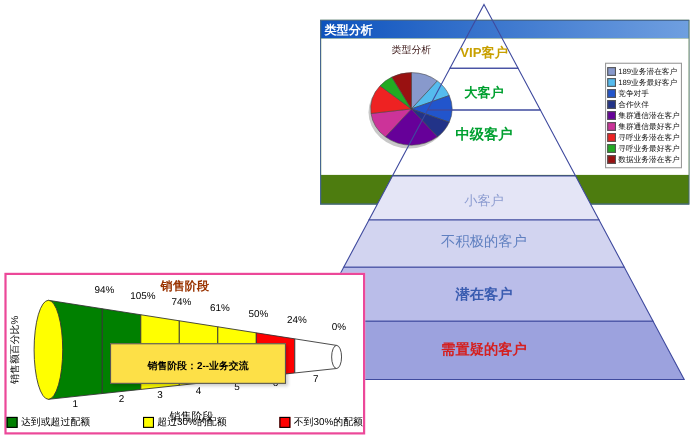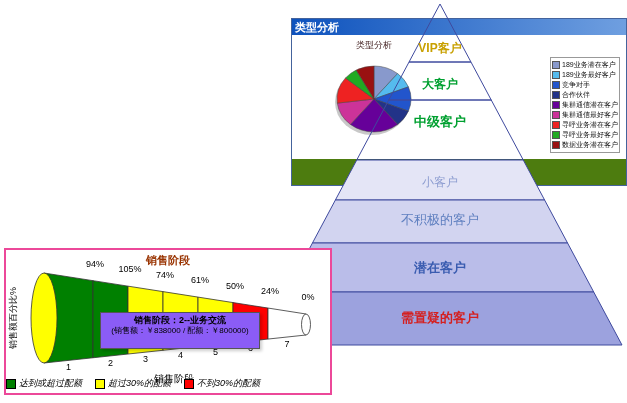--- a/index.html
+++ b/index.html
@@ -33,26 +33,26 @@
   
   .pyramid { position:absolute; left:0; top:0; z-index:3; pointer-events:none; }
 
   
   .panel { position:absolute; left:4px; top:248px; width:328px; height:147px;
            border:2px solid #ec4899; background:#fff; box-sizing:border-box; z-index:4; }
   .panel-title { position:absolute; top:3px; left:0; width:100%; text-align:center;
                  font-size:11px; font-weight:bold; color:#993300; }
   #funnelSvg { position:absolute; left:0; top:0; }
   .tooltip { position:absolute; left:94px; top:62px; width:160px; height:37px;
-             background:#8b5cf6; border:1px solid #555; box-sizing:border-box;
-             text-align:center; padding-top:2px; box-shadow:2px 2px 3px rgba(0,0,0,0.2); }
+             background:#fde047; border:1px solid #555; box-sizing:border-box;
+             text-align:center; padding-top:14px; box-shadow:2px 2px 3px rgba(0,0,0,0.2); }
   .tt-b { font-weight:bold; font-size:9px; line-height:11px; color:#000; }
   .tt-n { font-size:8px; line-height:10px; color:#000; }
   .panel-legend { position:absolute; bottom:3px; left:0; width:100%;
-                  display:flex; justify-content:flex-start; align-items:center; gap:13px; font-size:9px;font-style:italic; }
+                  display:flex; justify-content:space-between; align-items:center; gap:25px; font-size:9px; }
   .flg-item { display:flex; align-items:center; gap:3px; }
   .flg-sq { width:8px; height:8px; border:1px solid #000; flex:0 0 auto; }
 </style>
 </head>
 <body>
 
 <div class="stage">
 
   <div class="win">
     <div class="win-titlebar">
@@ -154,21 +154,20 @@
         <text x="264" y="44.05343511450382" text-anchor="middle" font-size="9" fill="#000" font-family="Liberation Sans, sans-serif">24%</text>
         <text x="244.5" y="100.93129770992367" text-anchor="middle" font-size="9" fill="#000" font-family="Liberation Sans, sans-serif">6</text>
         <text x="302" y="50" text-anchor="middle" font-size="9" fill="#000" font-family="Liberation Sans, sans-serif">0%</text>
         <text x="281" y="97.03053435114504" text-anchor="middle" font-size="9" fill="#000" font-family="Liberation Sans, sans-serif">7</text>
         <text x="168" y="132" text-anchor="middle" font-size="10" fill="#000" font-family="Liberation Sans, sans-serif">销售阶段</text>
         <text x="10" y="68" text-anchor="middle" font-size="9" fill="#000" font-family="Liberation Sans, sans-serif" transform="rotate(-90 10 68)">销售额百分比%</text>
       </svg>
     <div class="panel-title">销售阶段</div>
     <div class="tooltip">
       <div class="tt-b">销售阶段：2--业务交流</div>
-      <div class="tt-n">(销售额：￥838000 / 配额：￥800000)</div>
     </div>
     <div class="panel-legend" id="funnelLegend">
         <span class="flg-item">
           <span class="flg-sq" style="background: rgb(0, 128, 0);"></span>
           <span>达到或超过配额</span>
         </span>
         <span class="flg-item">
           <span class="flg-sq" style="background: rgb(255, 255, 0);"></span>
           <span>超过30%的配额</span>
         </span>

